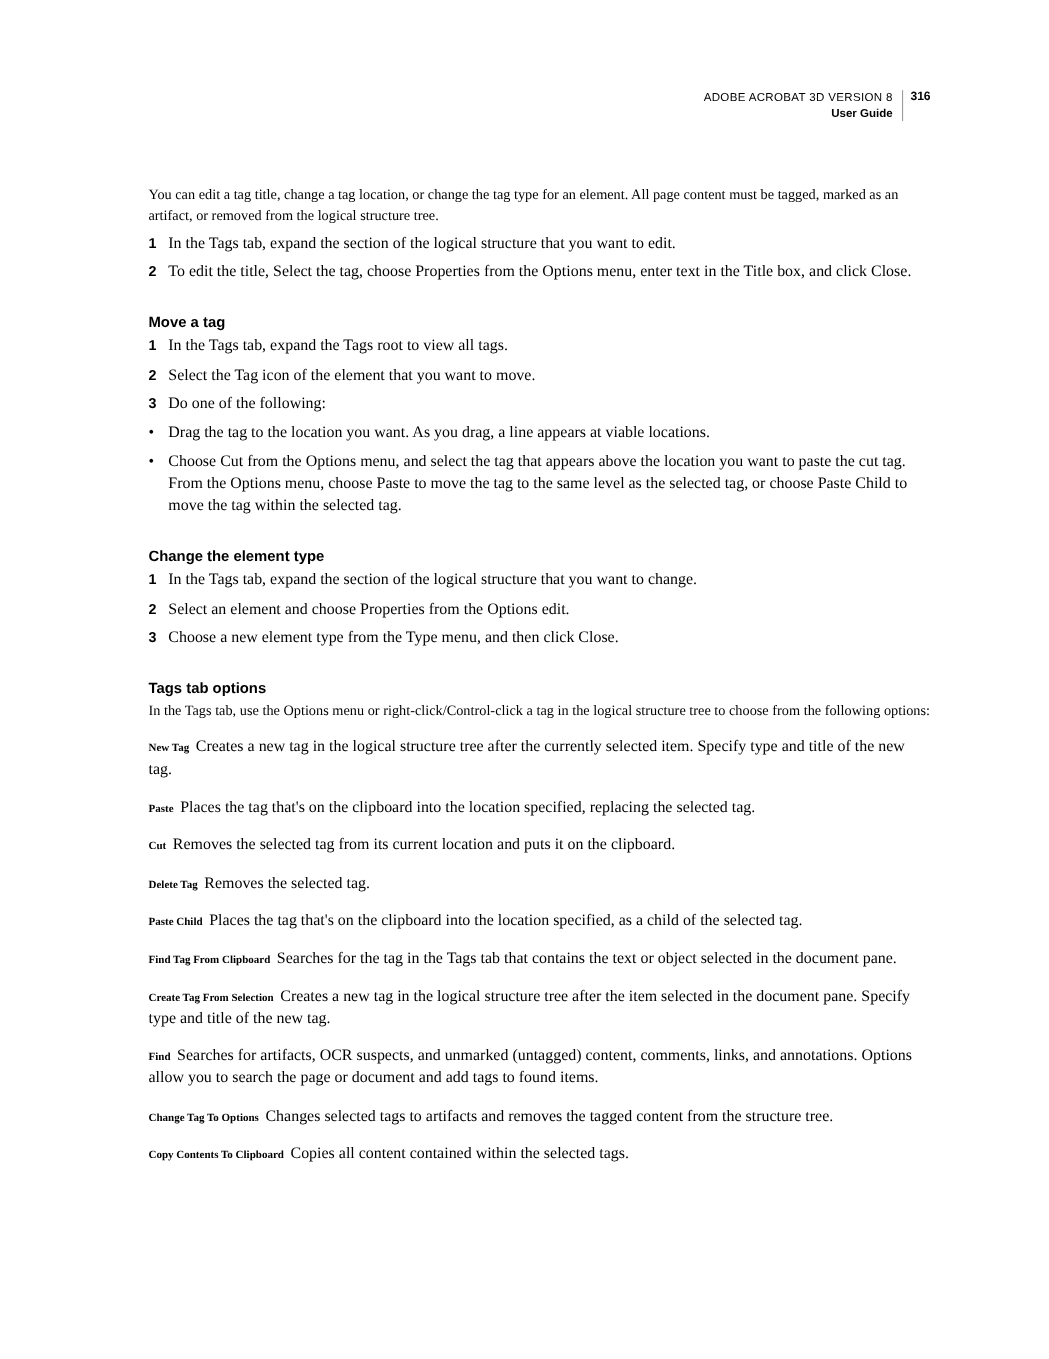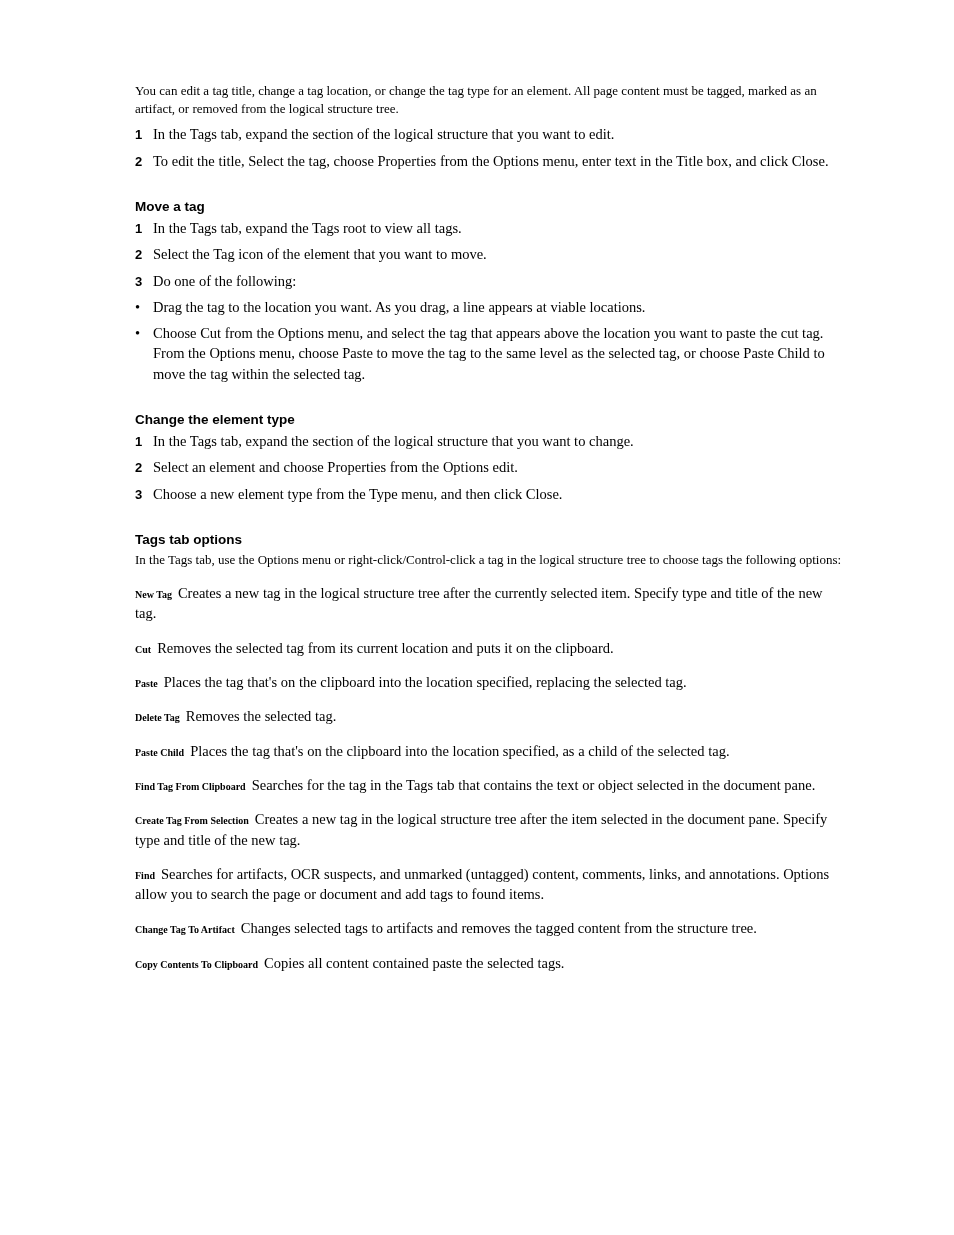--- a/index.html
+++ b/index.html
@@ -96,20 +96,27 @@
     font-weight: bold;
     font-size: 10px;
     margin-right: 6px;
   }
 </style>
 </head>
 <body>
 
 <div class="page">
 
+  <div class="header">
+    <div class="header-text">
+      <div class="header-product">ADOBE ACROBAT 3D VERSION 8</div>
+      <div class="header-guide">User Guide</div>
+    </div>
+    <div class="header-page">316</div>
+  </div>
 
   <p class="body-text">You can edit a tag title, change a tag location, or change the tag type for an element. All page content must be tagged, marked as an artifact, or removed from the logical structure tree.</p>
 
   <ol class="num-list">
     <li class="num-item">
         <span class="num-marker">1</span>
         <span class="item-text">In the Tags tab, expand the section of the logical structure that you want to edit.</span>
       </li>
     <li class="num-item">
         <span class="num-marker">2</span>
@@ -153,26 +160,26 @@
         <span class="num-marker">2</span>
         <span class="item-text">Select an element and choose Properties from the Options edit.</span>
       </li>
     <li class="num-item">
         <span class="num-marker">3</span>
         <span class="item-text">Choose a new element type from the Type menu, and then click Close.</span>
       </li>
   </ol>
 
   <h2 class="subhead">Tags tab options</h2>
-  <p class="body-text" style="margin-bottom:14px;">In the Tags tab, use the Options menu or right-click/Control-click a tag in the logical structure tree to choose tags the following options:</p>
+  <p class="body-text" style="margin-bottom:14px;">In the Tags tab, use the Options menu or right-click/Control-click a tag in the logical structure tree to choose from the following options:</p>
 
   <p class="def-para"><span class="def-term">New Tag</span><span>Creates a new tag in the logical structure tree after the currently selected item. Specify type and title of the new tag.</span></p>
+  <p class="def-para"><span class="def-term">Paste</span><span>Places the tag that's on the clipboard into the location specified, replacing the selected tag.</span></p>
   <p class="def-para"><span class="def-term">Cut</span><span>Removes the selected tag from its current location and puts it on the clipboard.</span></p>
-  <p class="def-para"><span class="def-term">Paste</span><span>Places the tag that's on the clipboard into the location specified, replacing the selected tag.</span></p>
   <p class="def-para"><span class="def-term">Delete Tag</span><span>Removes the selected tag.</span></p>
   <p class="def-para"><span class="def-term">Paste Child</span><span>Places the tag that's on the clipboard into the location specified, as a child of the selected tag.</span></p>
   <p class="def-para"><span class="def-term">Find Tag From Clipboard</span><span>Searches for the tag in the Tags tab that contains the text or object selected in the document pane.</span></p>
   <p class="def-para"><span class="def-term">Create Tag From Selection</span><span>Creates a new tag in the logical structure tree after the item selected in the document pane. Specify type and title of the new tag.</span></p>
   <p class="def-para"><span class="def-term">Find</span><span>Searches for artifacts, OCR suspects, and unmarked (untagged) content, comments, links, and annotations. Options allow you to search the page or document and add tags to found items.</span></p>
-  <p class="def-para"><span class="def-term">Change Tag To Artifact</span><span>Changes selected tags to artifacts and removes the tagged content from the structure tree.</span></p>
-  <p class="def-para"><span class="def-term">Copy Contents To Clipboard</span><span>Copies all content contained paste the selected tags.</span></p>
+  <p class="def-para"><span class="def-term">Change Tag To Options</span><span>Changes selected tags to artifacts and removes the tagged content from the structure tree.</span></p>
+  <p class="def-para"><span class="def-term">Copy Contents To Clipboard</span><span>Copies all content contained within the selected tags.</span></p>
 
 </div>
 
 </body></html>

